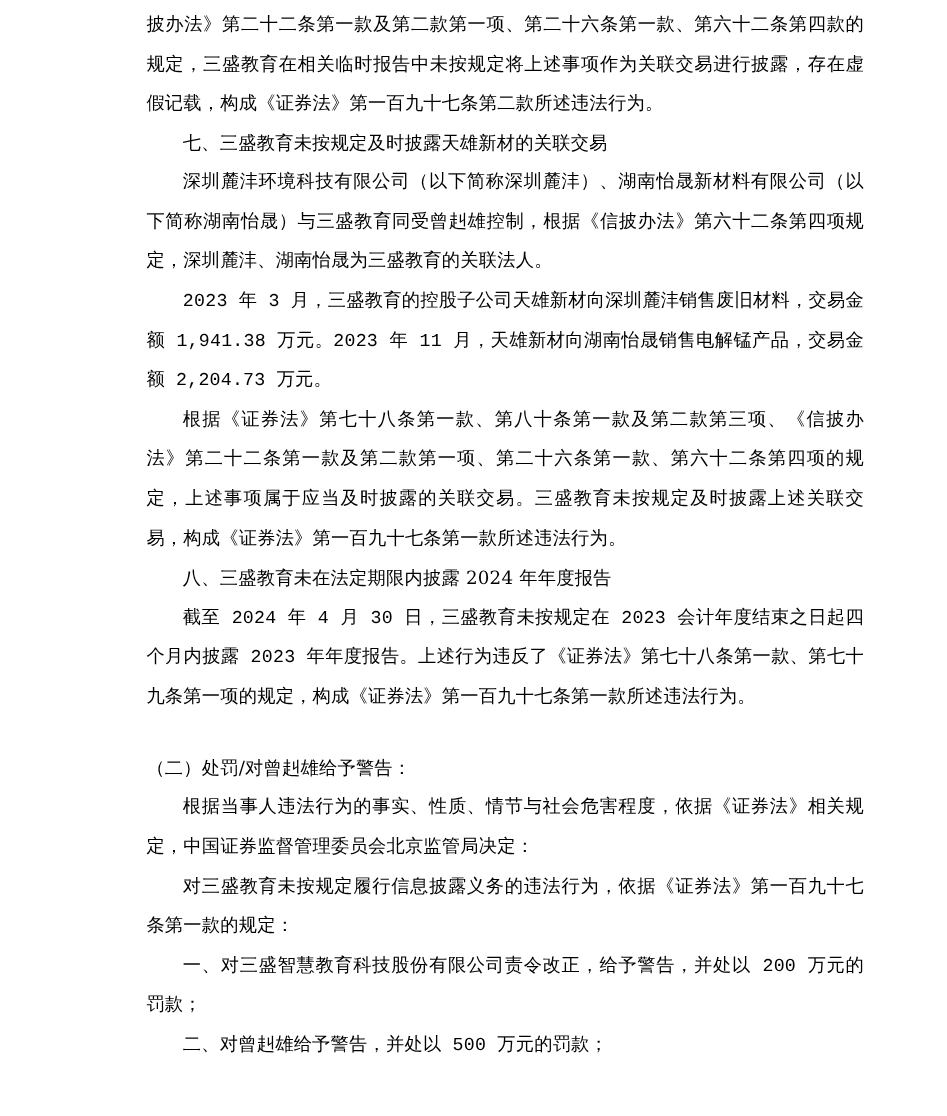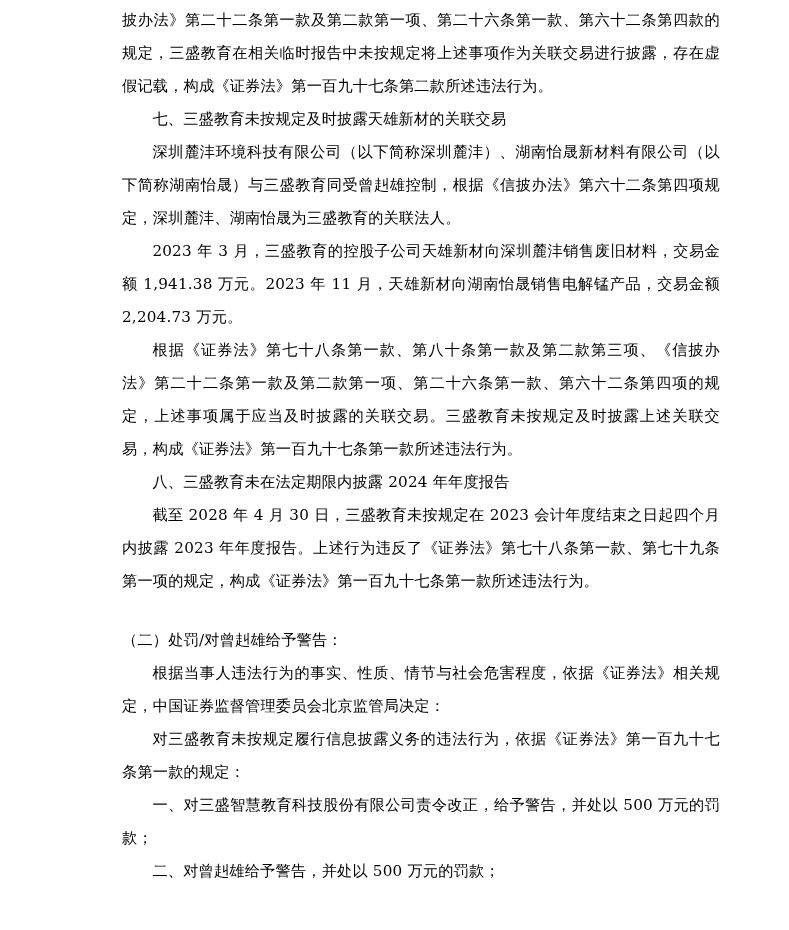--- a/index.html
+++ b/index.html
@@ -27,20 +27,21 @@
   p {
     margin: 0;
     font-size: 15.2px;
     line-height: 33px;
     text-align: justify;
     text-justify: inter-ideograph;
     letter-spacing: 0.2px;
   }
   p.indent {
     text-indent: 2em;
+    font-family: Liberation Mono, monospace;
   }
   p.noindent {
     text-indent: 0;
   }
   p.heading {
     text-indent: 2em;
     font-weight: normal;
   }
   .spacer-md {
     height: 26px;
@@ -57,28 +58,28 @@
     <p class="heading">七、三盛教育未按规定及时披露天雄新材的关联交易</p>
 
     <p class="indent">深圳麓沣环境科技有限公司（以下简称深圳麓沣）、湖南怡晟新材料有限公司（以下简称湖南怡晟）与三盛教育同受曾赳雄控制，根据《信披办法》第六十二条第四项规定，深圳麓沣、湖南怡晟为三盛教育的关联法人。</p>
 
     <p class="indent">2023 年 3 月，三盛教育的控股子公司天雄新材向深圳麓沣销售废旧材料，交易金额 1,941.38 万元。2023 年 11 月，天雄新材向湖南怡晟销售电解锰产品，交易金额 2,204.73 万元。</p>
 
     <p class="indent">根据《证券法》第七十八条第一款、第八十条第一款及第二款第三项、《信披办法》第二十二条第一款及第二款第一项、第二十六条第一款、第六十二条第四项的规定，上述事项属于应当及时披露的关联交易。三盛教育未按规定及时披露上述关联交易，构成《证券法》第一百九十七条第一款所述违法行为。</p>
 
     <p class="heading">八、三盛教育未在法定期限内披露 2024 年年度报告</p>
 
-    <p class="indent">截至 2028 年 4 月 30 日，三盛教育未按规定在 2023 会计年度结束之日起四个月内披露 2023 年年度报告。上述行为违反了《证券法》第七十八条第一款、第七十九条第一项的规定，构成《证券法》第一百九十七条第一款所述违法行为。</p>
+    <p class="indent">截至 2024 年 4 月 30 日，三盛教育未按规定在 2023 会计年度结束之日起四个月内披露 2023 年年度报告。上述行为违反了《证券法》第七十八条第一款、第七十九条第一项的规定，构成《证券法》第一百九十七条第一款所述违法行为。</p>
 
     <div class="spacer-md"></div>
 
     <p class="noindent">（二）处罚/对曾赳雄给予警告：</p>
 
     <p class="indent">根据当事人违法行为的事实、性质、情节与社会危害程度，依据《证券法》相关规定，中国证券监督管理委员会北京监管局决定：</p>
 
     <p class="indent">对三盛教育未按规定履行信息披露义务的违法行为，依据《证券法》第一百九十七条第一款的规定：</p>
 
-    <p class="indent">一、对三盛智慧教育科技股份有限公司责令改正，给予警告，并处以 500 万元的罚款；</p>
+    <p class="indent">一、对三盛智慧教育科技股份有限公司责令改正，给予警告，并处以 200 万元的罚款；</p>
 
     <p class="indent">二、对曾赳雄给予警告，并处以 500 万元的罚款；</p>
 
   </div>
 </div>
 
 </body></html>

